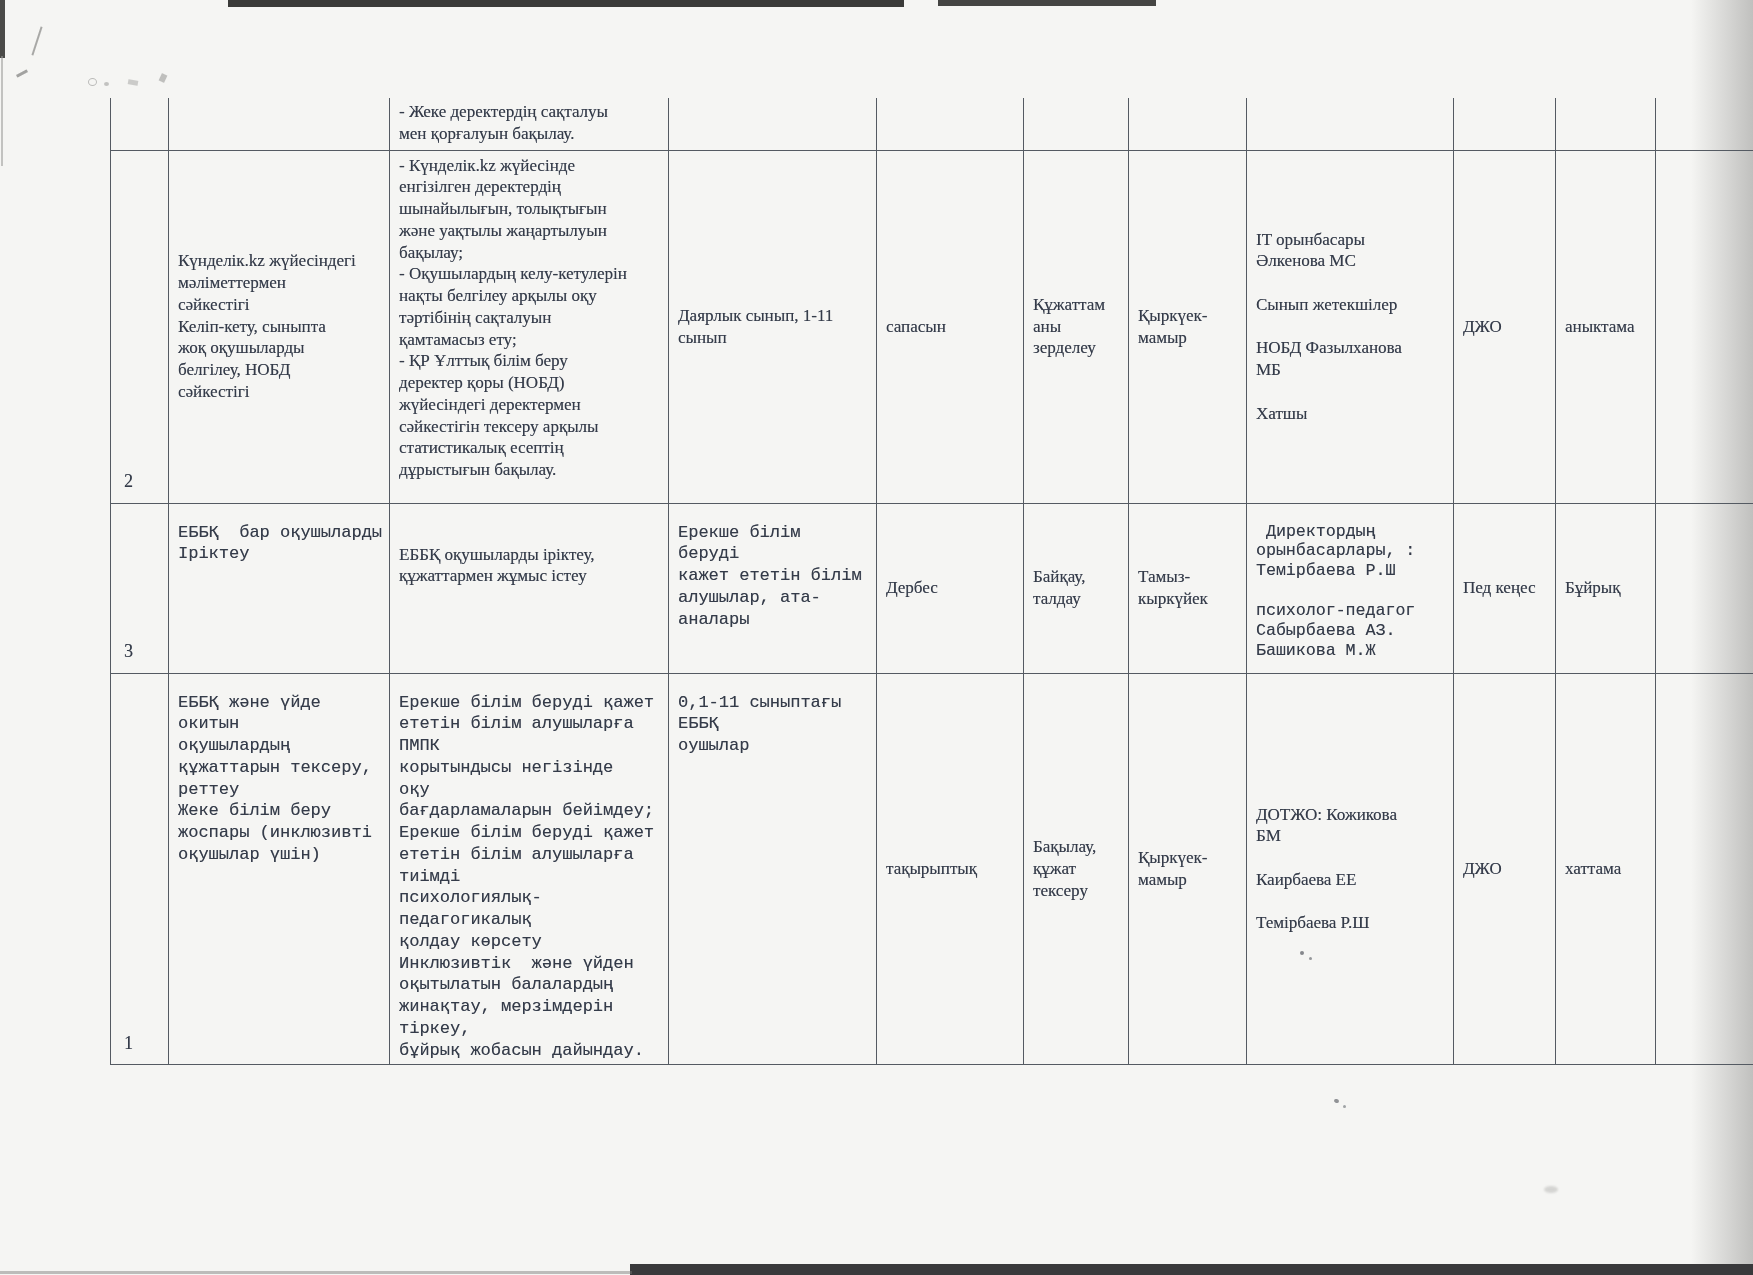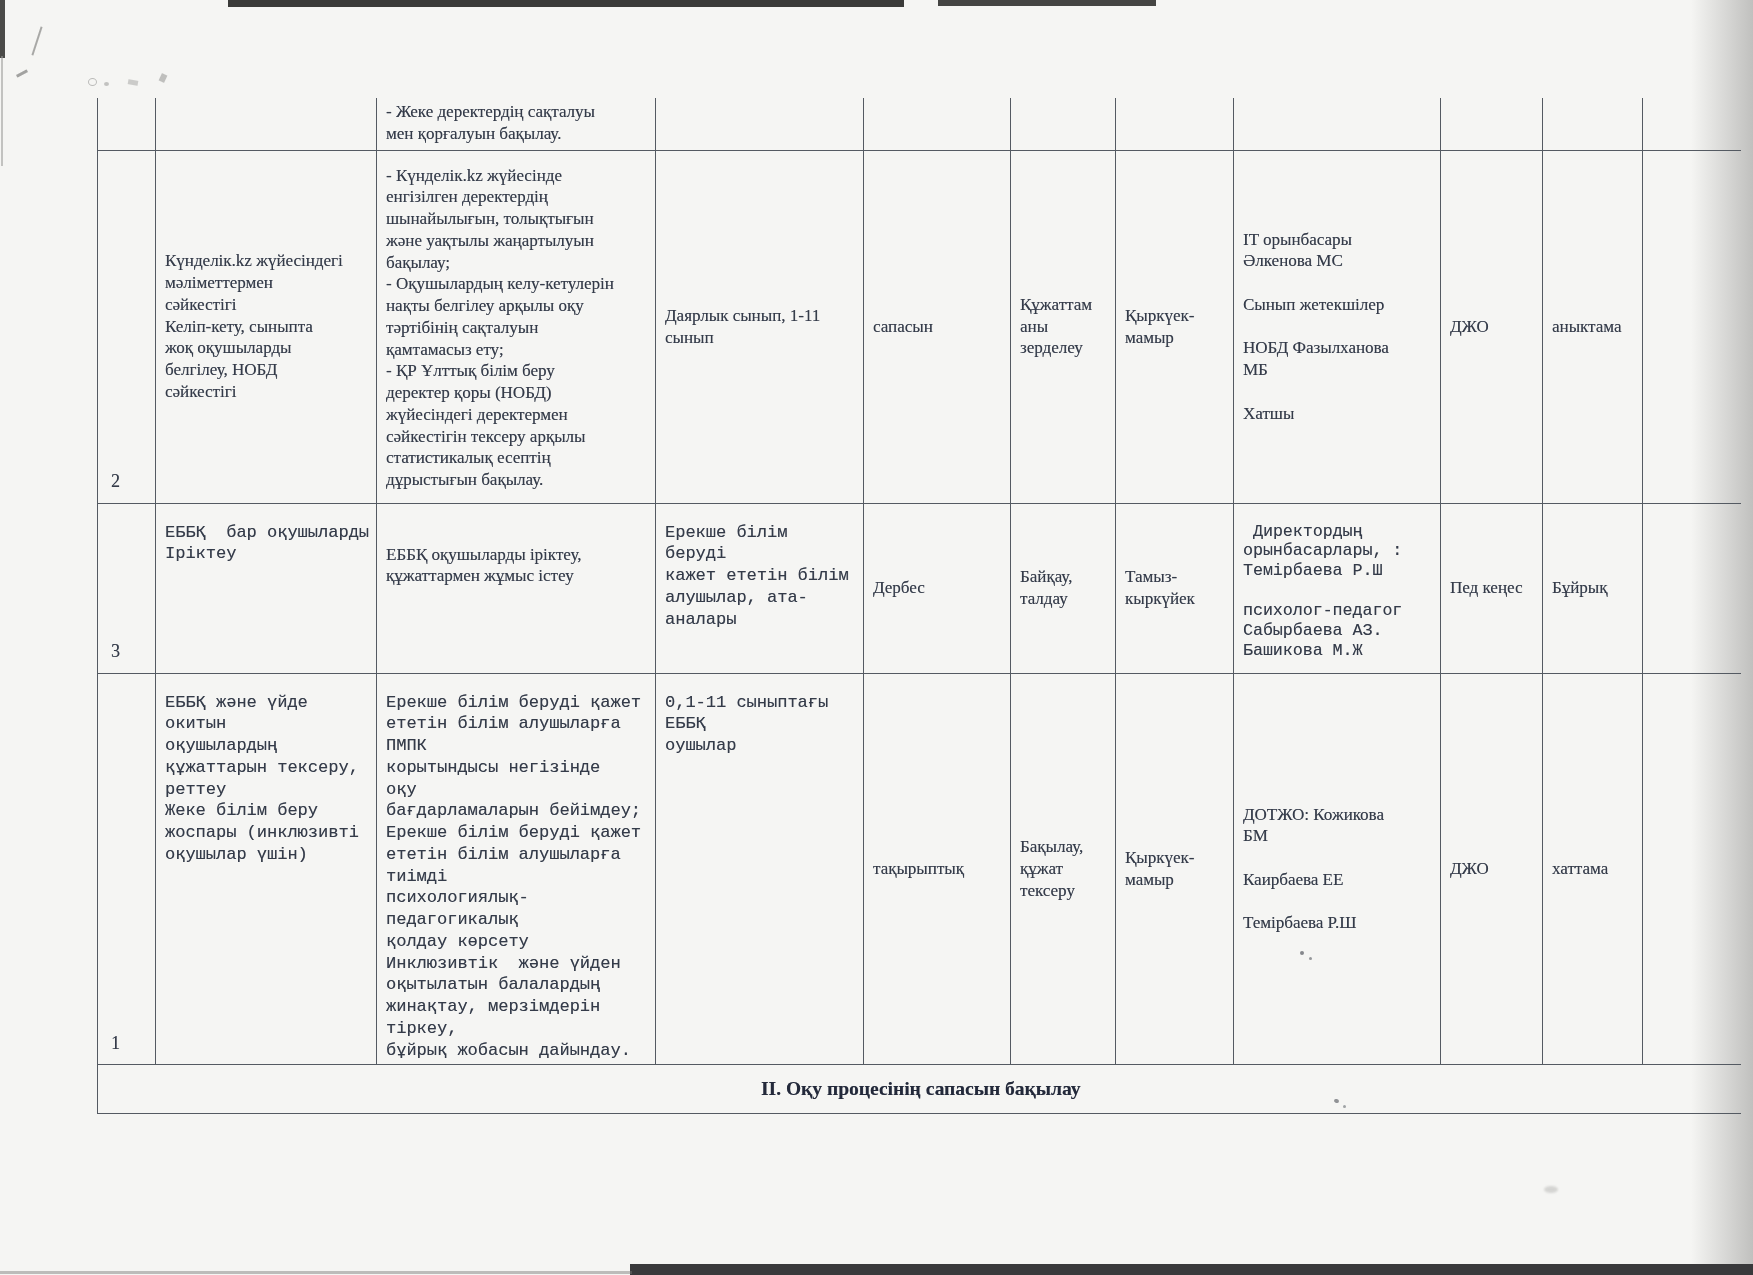--- a/index.html
+++ b/index.html
@@ -3,38 +3,38 @@
 <meta charset="utf-8">
 <style>
   html,body{margin:0;padding:0;}
   body{
     width:1753px;height:1275px;position:relative;overflow:hidden;
     background:#f5f5f3;
     font-family:"Liberation Serif","DejaVu Serif",serif;
   }
   
   .scan-table{
-    position:absolute;left:97px;top:98px;
+    position:absolute;left:110px;top:98px;
     border-collapse:collapse;table-layout:fixed;width:1643px;
   }
   .scan-table td{
     border:1px solid #545a62;
     color:#343b49;
     font-size:17px;line-height:1.28;
     vertical-align:middle;
     padding:3px 6px 3px 9px;
     white-space:pre-wrap;
     overflow:hidden;
     text-shadow:0.2px 0.2px 0.6px rgba(52,60,78,.5);
   }
   tr.first td{border-top:none;}
   td.lastcol{border-right:none;}
   td.vtop{vertical-align:top;}
   td.num-cell{vertical-align:bottom;padding-left:13px;padding-bottom:9px;font-size:18px;}
-  td.pt8{padding-top:14px;margin-left:13px;}
+  td.pt8{padding-top:4px;margin-left:13px;}
   td.pt28{padding-top:40px;}
   td.pt6{padding-top:18px;font-family:Liberation Mono, monospace;}
   td.lh-tight{line-height:1.2;font-size:16.6px;}
   td.sec-header{
     font-weight:bold;font-size:19px;white-space:nowrap;
     padding-left:48px;vertical-align:middle;color:#23293a;
   }
   td.sec-header-center{
     font-weight:bold;font-size:19.5px;text-align:center;
     vertical-align:middle;color:#23293a;white-space:nowrap;
@@ -220,17 +220,14 @@
 БМ
 
 Каирбаева ЕЕ
 
 Темірбаева Р.Ш</td>
     <td>ДЖО</td>
     <td>хаттама</td>
     <td class="lastcol"></td>
   </tr>
 
-  <tr style="height:49px">
-    <td colspan="11" class="sec-header-center lastcol">II. Оқу процесінің сапасын бақылау</td>
-  </tr>
 </tbody>
   </table>
 
 </body></html>

